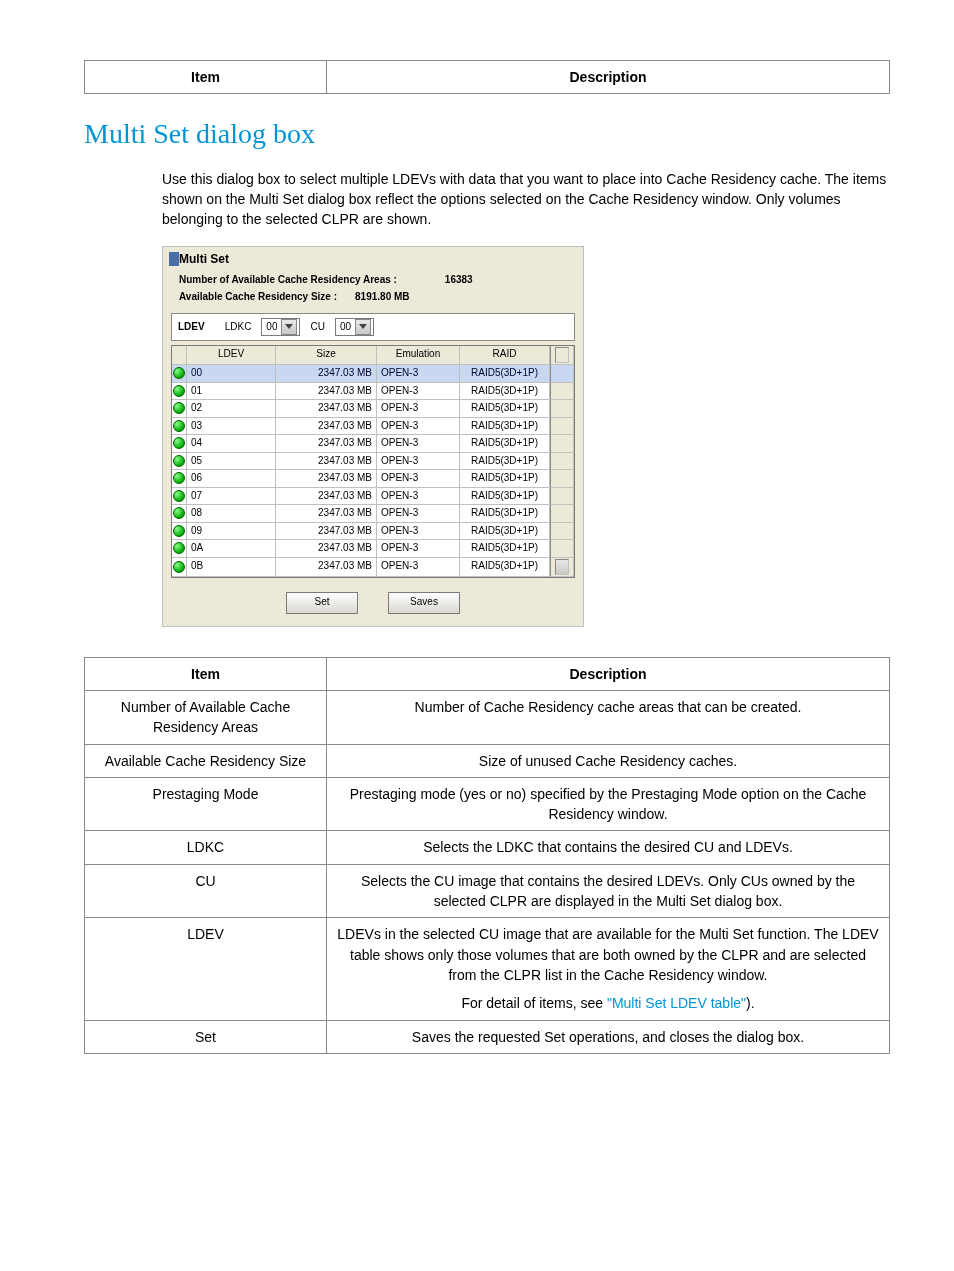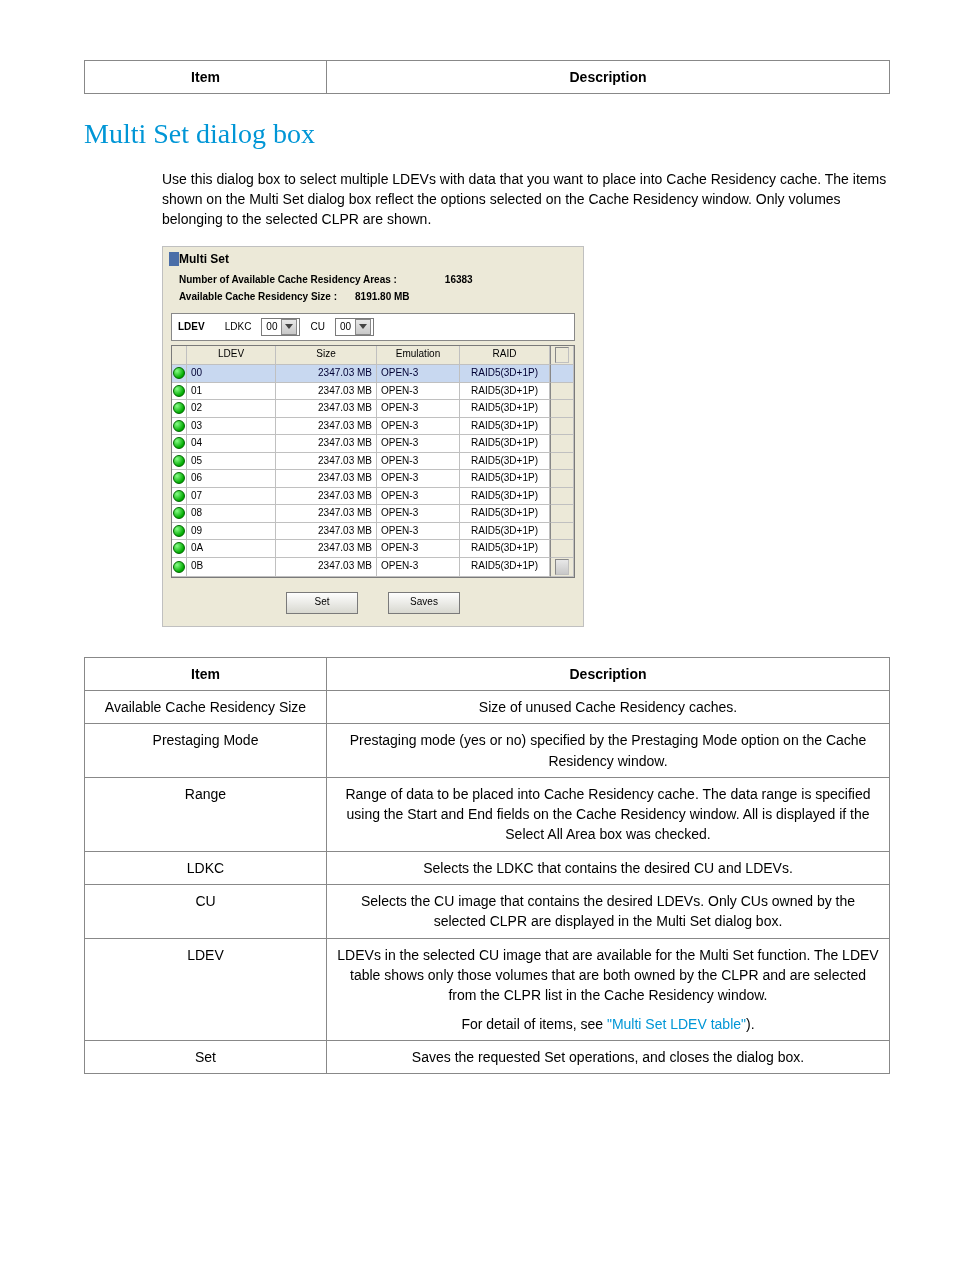--- a/index.html
+++ b/index.html
@@ -361,30 +361,30 @@
 
 <table class="doc-table">
   <thead>
     <tr>
       <th class="col-item">Item</th>
       <th>Description</th>
     </tr>
   </thead>
   <tbody id="desc-body">
       <tr>
+        <td class="col-item">Number of Available Cache Residency Areas</td>
+        <td>Number of Cache Residency cache areas that can be created.</td>
+      </tr>
+      <tr>
         <td class="col-item">Available Cache Residency Size</td>
         <td>Size of unused Cache Residency caches.</td>
       </tr>
       <tr>
         <td class="col-item">Prestaging Mode</td>
         <td>Prestaging mode (yes or no) specified by the Prestaging Mode option on the Cache Residency window.</td>
-      </tr>
-      <tr>
-        <td class="col-item">Range</td>
-        <td>Range of data to be placed into Cache Residency cache. The data range is specified using the Start and End fields on the Cache Residency window. All is displayed if the Select All Area box was checked.</td>
       </tr>
       <tr>
         <td class="col-item">LDKC</td>
         <td>Selects the LDKC that contains the desired CU and LDEVs.</td>
       </tr>
       <tr>
         <td class="col-item">CU</td>
         <td>Selects the CU image that contains the desired LDEVs. Only CUs owned by the selected CLPR are displayed in the Multi Set dialog box.</td>
       </tr>
       <tr>

